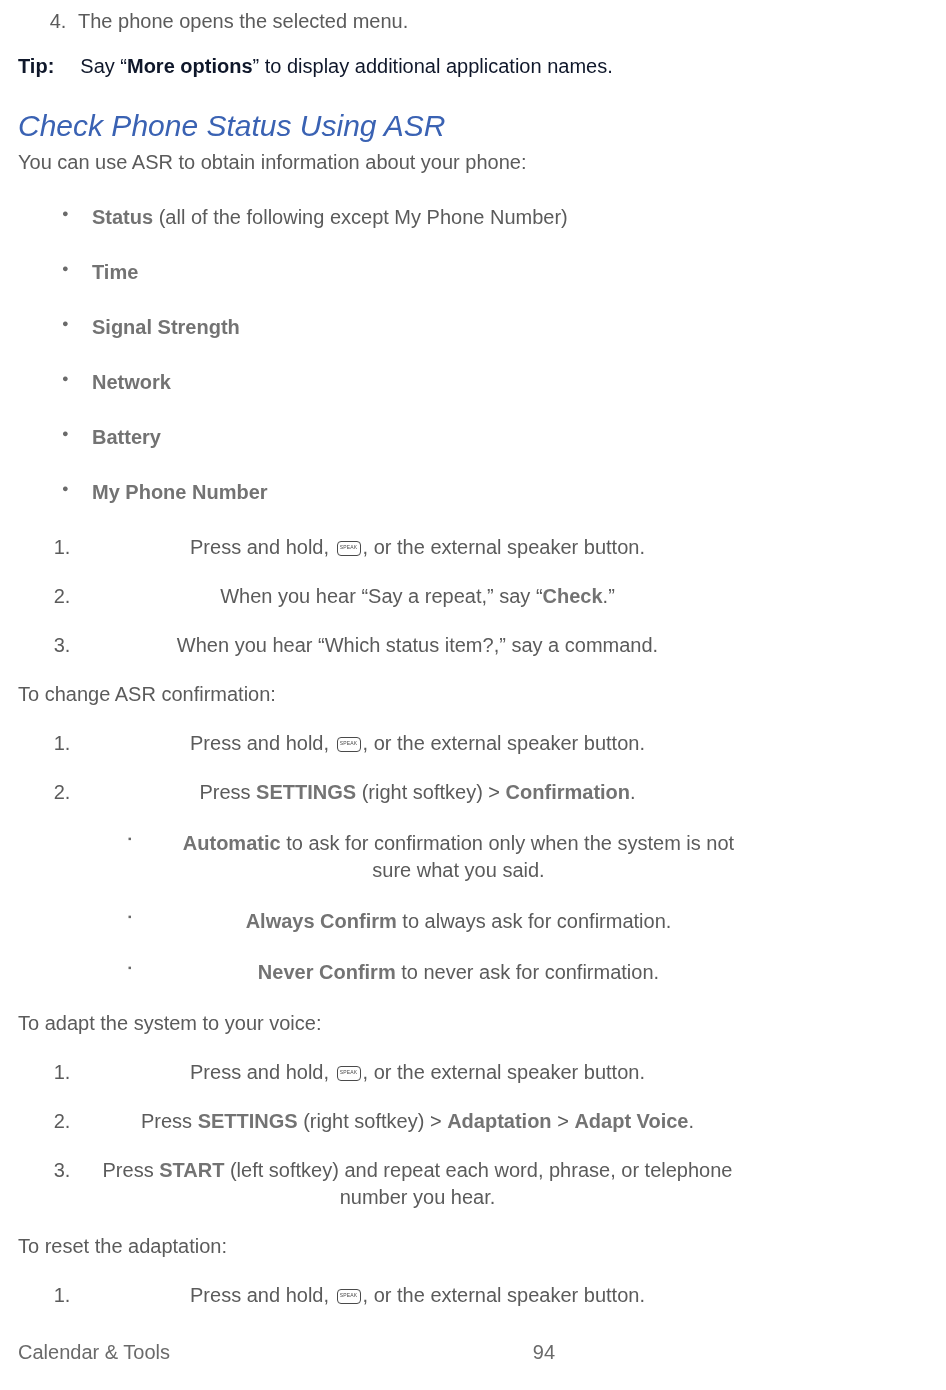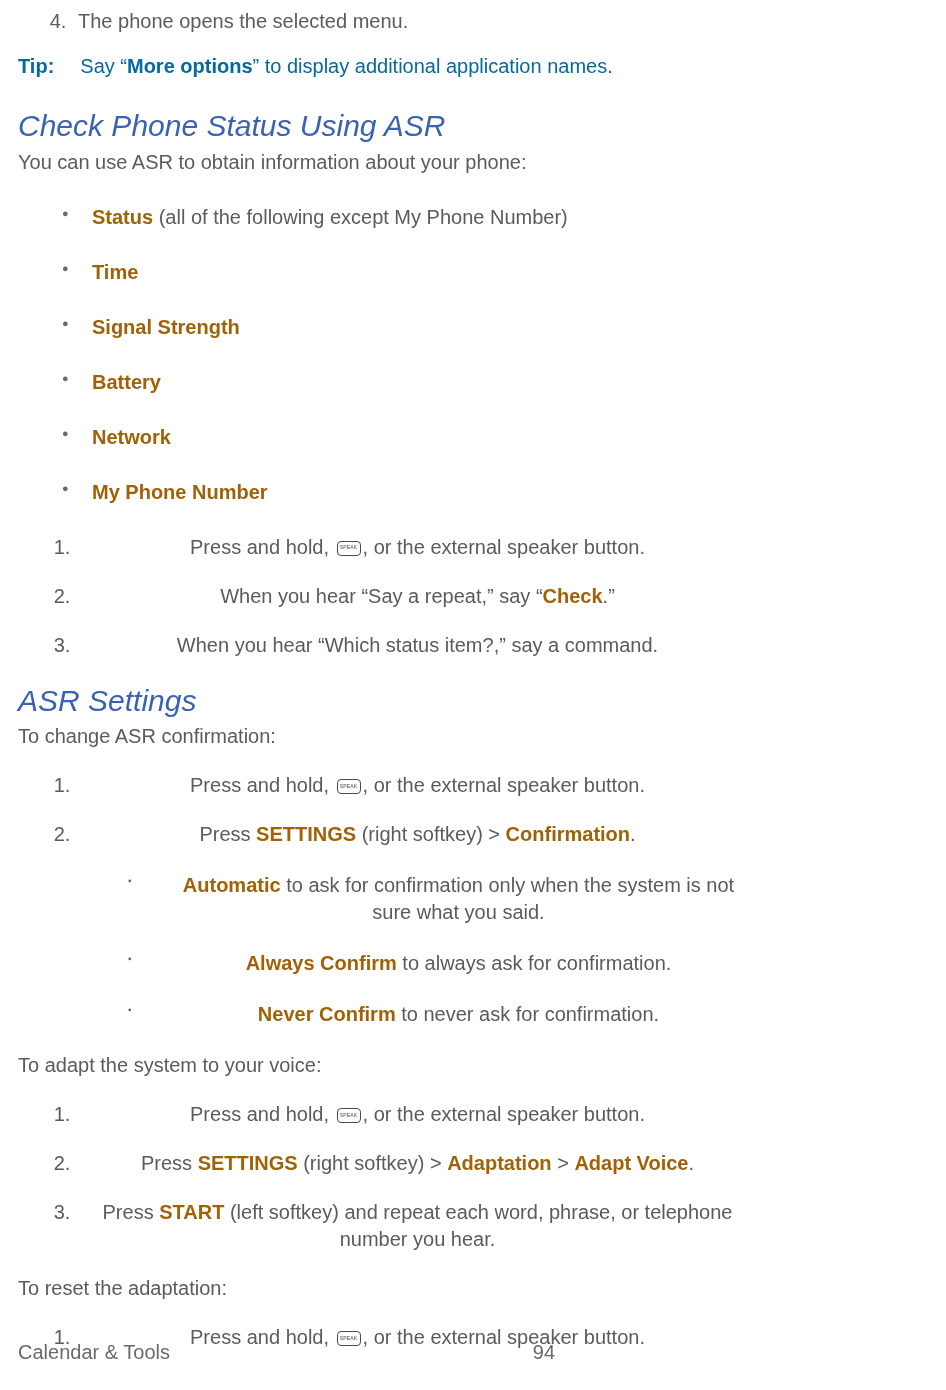--- a/index.html
+++ b/index.html
@@ -25,21 +25,21 @@
     padding-left: 54px;
   }
   .ol-top li {
     padding-left: 6px;
     margin-bottom: 16px;
   }
   .ol-top li::marker { color:#5b5b5b; }
 
   .tip-row {
     margin: 14px 0 26px 0;
-    color: #0369a1;
+    color: #0f172a;
   }
   .tip-row .tip-label { font-weight: bold; }
   .tip-row .gap { display:inline-block; width:26px; }
   .emph { font-weight: bold; }
 
   .section-head {
     color: #3a62b3;
     font-style: italic;
     font-size: 30px;
     margin: 2px 0 2px 0;
@@ -88,21 +88,21 @@
   }
   ul.sq > li::before {
     content: "▪";
     position: absolute;
     left: 0;
     top: 2px;
     font-size: 10px;
     color: #6a6a6a;
   }
 
-  .bold { font-weight: bold; color:#a16207; }
+  .bold { font-weight: bold; color:#737373; }
 
   .speak-icon {
     display: inline-block;
     vertical-align: -2px;
     width: 24px;
     height: 15px;
     border: 1px solid #4a4a4a;
     border-radius: 4px;
     position: relative;
     box-sizing: border-box;
@@ -145,36 +145,35 @@
     <span class="tip-label">Tip:</span><span class="gap"></span><span>Say “</span><span class="emph">More options</span><span>” to display additional application names.</span>
   </div>
 
   <div class="section-head">Check Phone Status Using ASR</div>
   <div class="body-text">You can use ASR to obtain information about your phone:</div>
 
   <ul class="dots">
     <li><span class="bold">Status</span><span> (all of the following except My Phone Number)</span></li>
     <li><span class="bold">Time</span></li>
     <li><span class="bold">Signal Strength</span></li>
+    <li><span class="bold">Network</span></li>
     <li><span class="bold">Battery</span></li>
-    <li><span class="bold">Network</span></li>
     <li><span class="bold">My Phone Number</span></li>
   </ul>
 
   <ol class="num">
     <li>
       <span>Press and hold, </span><span class="speak-icon"></span><span>, or the external speaker button.</span>
     </li>
     <li>
       <span>When you hear “Say a repeat,” say “</span><span class="bold">Check</span><span>.”</span>
     </li>
     <li><span>When you hear “Which status item?,” say a command.</span></li>
   </ol>
 
-  <div class="section-head">ASR Settings</div>
   <div class="body-text">To change ASR confirmation:</div>
 
   <ol class="num">
     <li>
       <span>Press and hold, </span><span class="speak-icon"></span><span>, or the external speaker button.</span>
     </li>
     <li>
       <span>Press </span><span class="bold">SETTINGS</span><span> (right softkey) &gt; </span><span class="bold">Confirmation</span><span>.</span>
       <ul class="sq">
         <li><span class="bold">Automatic</span><span> to ask for confirmation only when the system is not sure what you said.</span></li>

